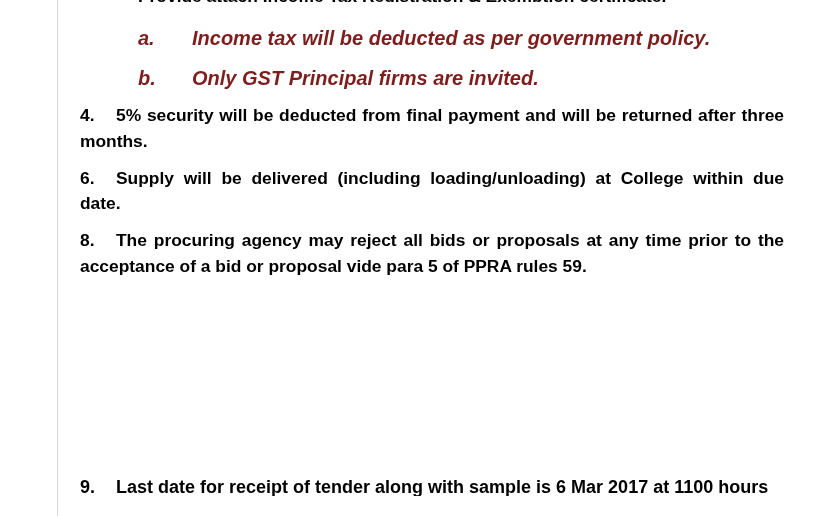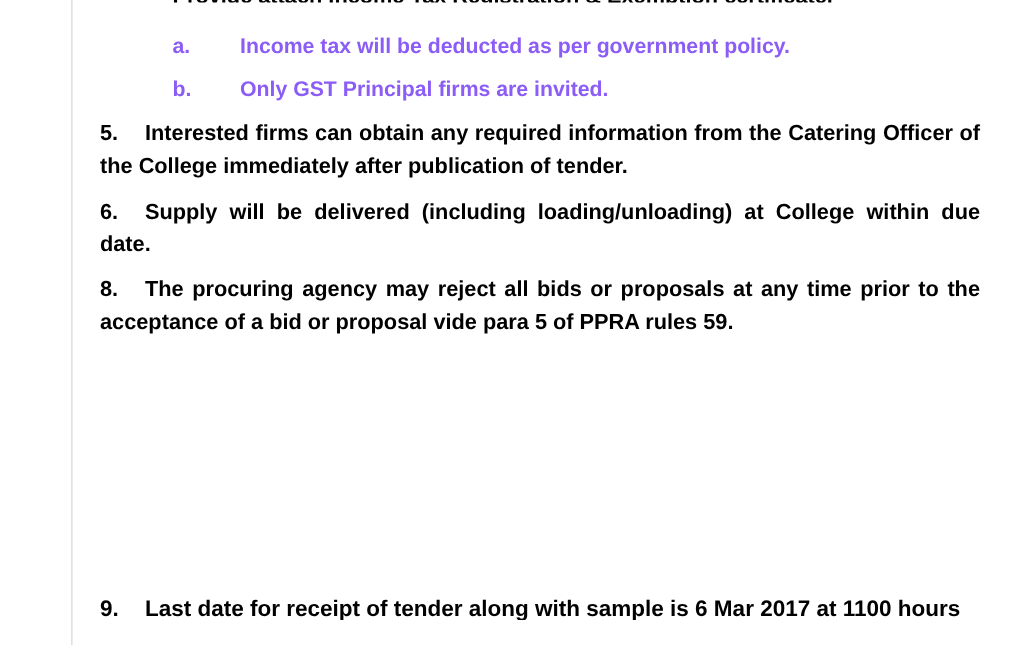--- a/index.html
+++ b/index.html
@@ -46,25 +46,26 @@
     color: #000;
     position: relative;
   }
   .num {
     display: inline-block;
     min-width: 36px;
   }
   .sub {
     font-family: "Liberation Sans", sans-serif;
     font-weight: bold;
-    font-size: 17px;
+    font-size: 20px;
     line-height: 1.48;
     margin: 0 0 10px 0;
     padding-left: 58px;
-    color: #8b5cf6;
+    color: #7f1d1d;
+    font-style: italic;
   }
   .sub .letter {
     display: inline-block;
     min-width: 54px;
   }
   .last-line {
     position: absolute;
     left: 80px;
     top: 474px;
     width: 708px;
@@ -111,24 +112,24 @@
 
     <div class="sub" style="margin-top:38px;">
       <span class="letter">a.</span><span>Income tax will be deducted as per government policy.</span>
     </div>
 
     <div class="sub">
       <span class="letter">b.</span><span>Only GST Principal firms are invited.</span>
     </div>
 
 
+    <p class="para">
+      <span class="num">4.</span><span>5% security will be deducted from final payment and will be returned after three months.</span>
+    </p>
 
-    <p class="para">
-      <span class="num">5.</span><span>Interested firms can obtain any required information from the Catering Officer of the College immediately after publication of tender.</span>
-    </p>
 
     <p class="para">
       <span class="num">6.</span><span>Supply will be delivered (including loading/unloading) at College within due date.</span>
     </p>
 
 
     <p class="para">
       <span class="num">8.</span><span>The procuring agency may reject all bids or proposals at any time prior to the acceptance of a bid or proposal vide para 5 of PPRA rules 59.</span>
     </p>
 

